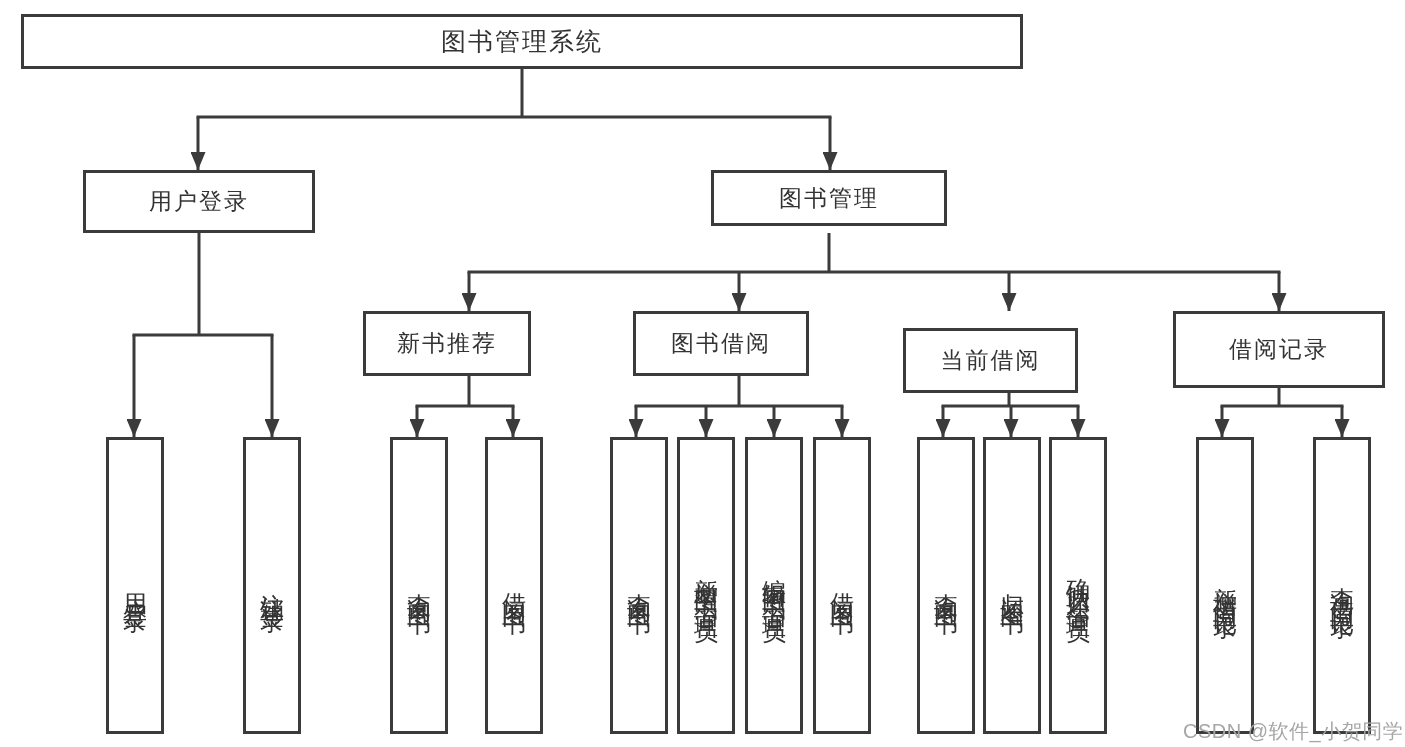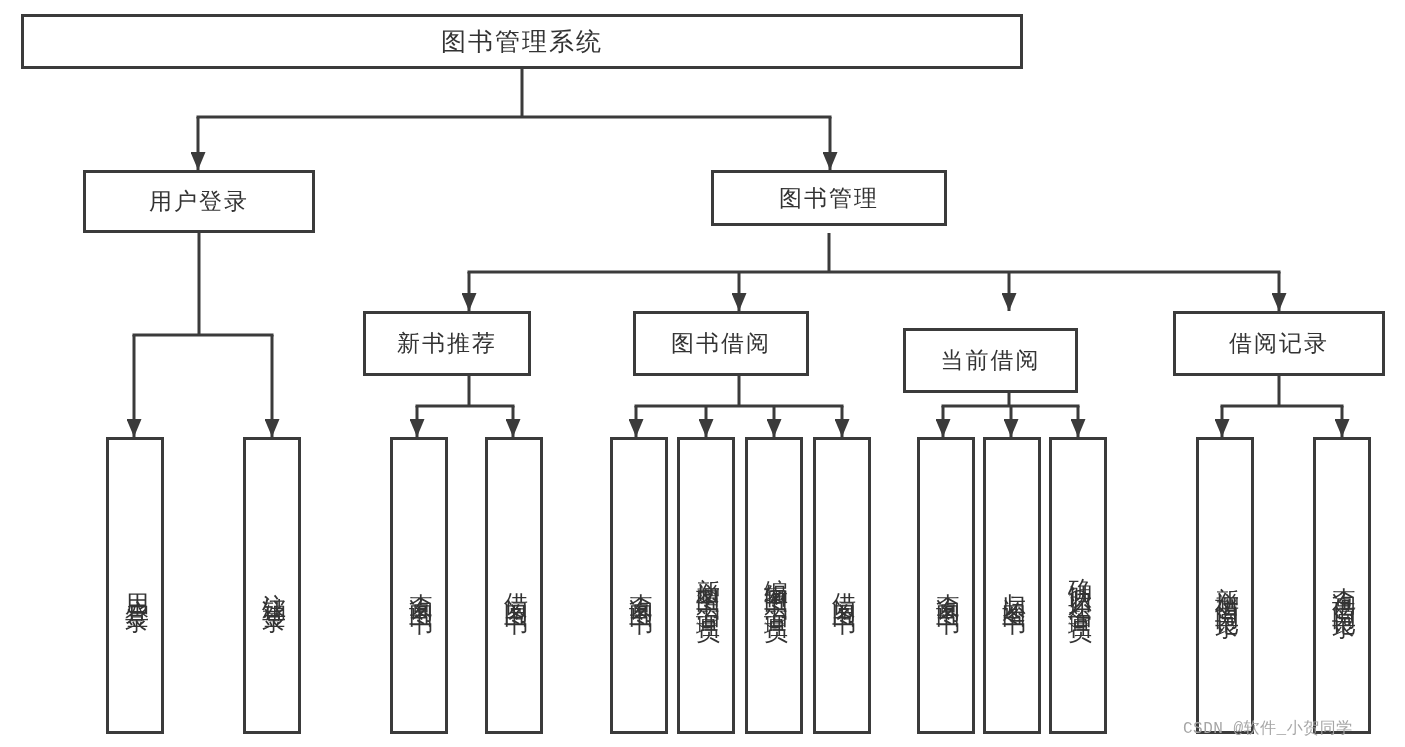--- a/index.html
+++ b/index.html
@@ -1,35 +1,35 @@
 <!DOCTYPE html>
 <html><head>
 <meta charset="utf-8">
 <style>
   html,body{margin:0;padding:0;background:#ffffff;}
   .canvas{
     position:relative;width:1405px;height:747px;background:#ffffff;
-    font-family:Liberation Mono, monospace;overflow:hidden;
+    font-family:Liberation Sans, sans-serif;overflow:hidden;
   }
   svg.connectors{position:absolute;left:0;top:0;z-index:1;}
   .node{
     position:absolute;box-sizing:border-box;border:3px solid #3b3b3b;
     background:#ffffff;display:flex;align-items:center;justify-content:center;
     color:#333333;z-index:2;
   }
   .hbox{font-size:23px;letter-spacing:2px;}
   .root-box{font-size:25px;letter-spacing:2px;}
   .vbox{font-size:24px;}
   .vtext{
     writing-mode:vertical-rl;text-orientation:mixed;
     letter-spacing:6px;line-height:1;
   }
   .watermark{
     position:absolute;left:1183px;top:718px;z-index:3;
-    font-size:16px;color:#a6a6a6;letter-spacing:.5px;white-space:nowrap;
+    font-size:20px;color:#a6a6a6;letter-spacing:.5px;white-space:nowrap;
   }
 </style>
 </head>
 <body>
 
 <div class="canvas">
 
   <svg class="connectors" width="1405" height="747">
     <defs>
       <marker id="ah" viewBox="0 0 6 5" refX="6" refY="2.5" markerWidth="6" markerHeight="5" orient="auto">
@@ -88,21 +88,21 @@
 
   <div class="node hbox" style="left:363px;top:311px;width:168px;height:65px;">
     <span>新书推荐</span>
   </div>
   <div class="node hbox" style="left:633px;top:311px;width:176px;height:65px;">
     <span>图书借阅</span>
   </div>
   <div class="node hbox" style="left:903px;top:328px;width:175px;height:65px;">
     <span>当前借阅</span>
   </div>
-  <div class="node hbox" style="left:1173px;top:311px;width:212px;height:65px;">
+  <div class="node hbox" style="left:1173px;top:311px;width:212px;height:77px;">
     <span>借阅记录</span>
   </div>
 
   <div class="node vbox" style="left:106px;top:437px;width:58px;height:297px;">
     <span class="vtext">用户登录</span>
   </div>
   <div class="node vbox" style="left:243px;top:437px;width:58px;height:297px;">
     <span class="vtext">注销登录</span>
   </div>
   <div class="node vbox" style="left:390px;top:437px;width:58px;height:297px;">

